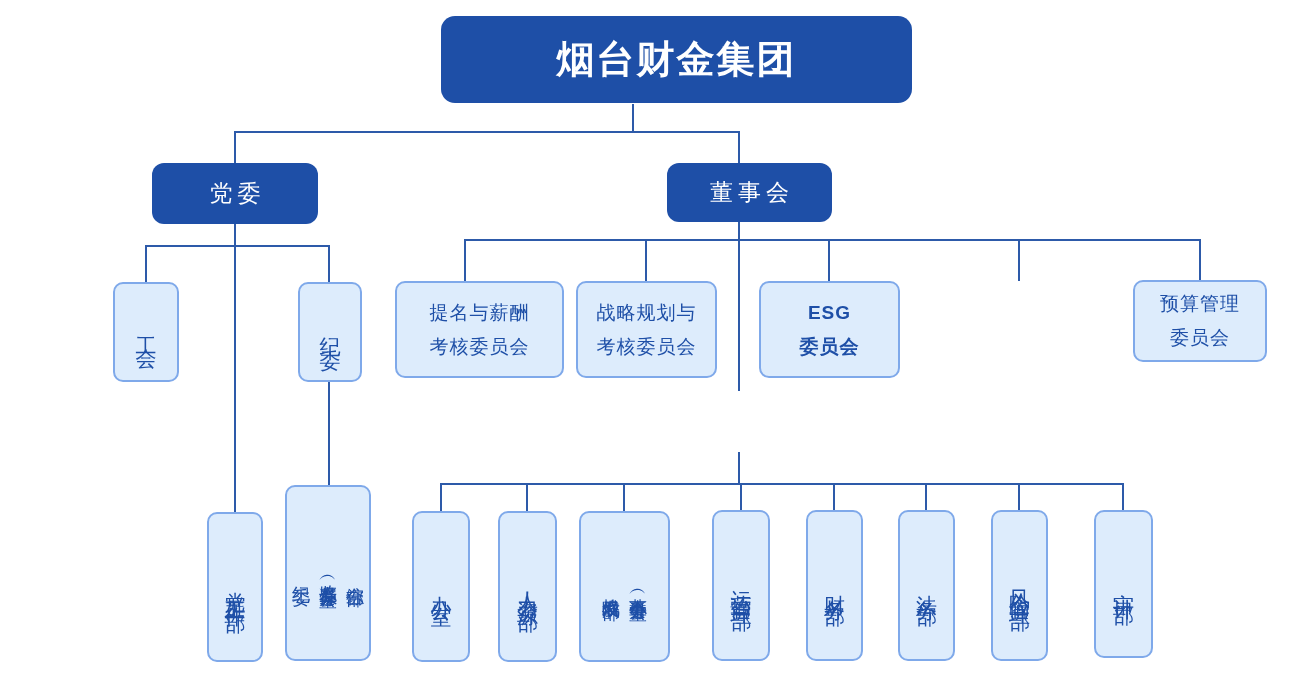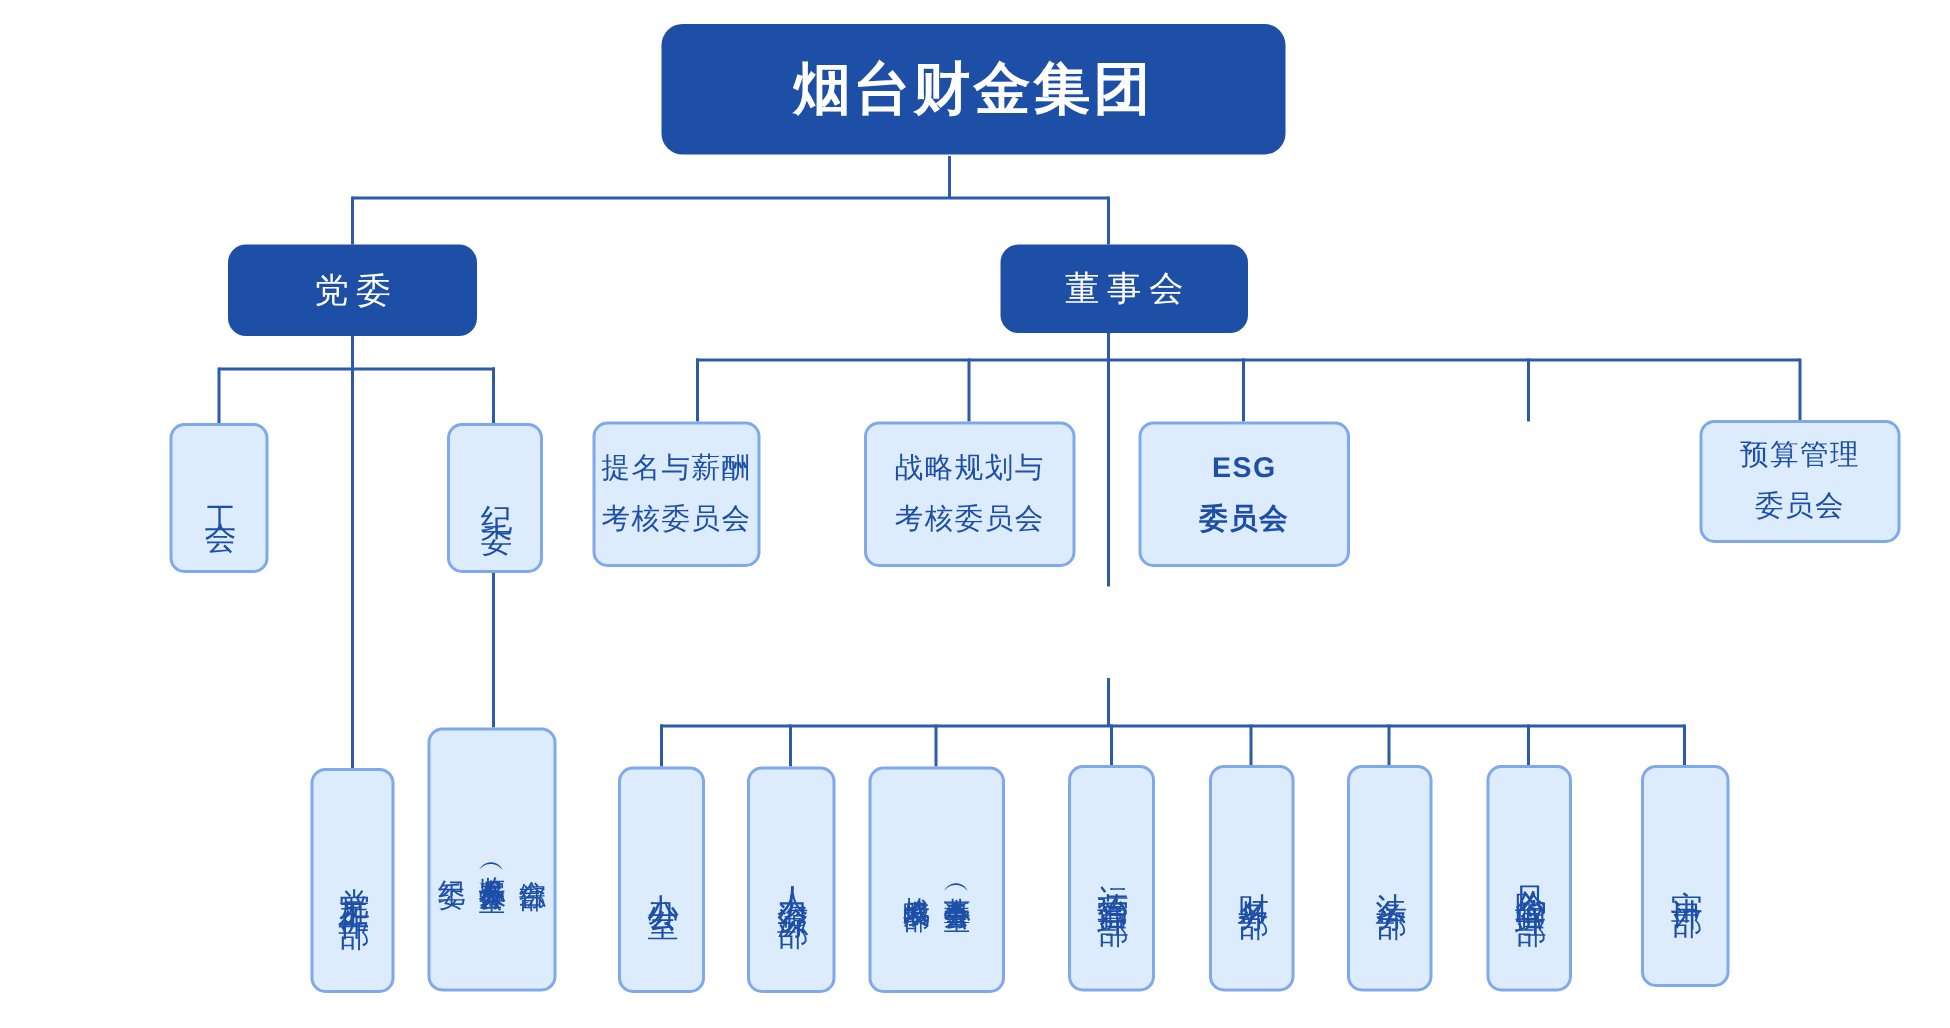--- a/index.html
+++ b/index.html
@@ -57,21 +57,21 @@
   <div class="hline" style="left:440px;top:483px;width:683px;"></div>
   <div class="vline" style="left:440px;top:483px;height:28px;"></div>
   <div class="vline" style="left:526px;top:483px;height:28px;"></div>
   <div class="vline" style="left:623px;top:483px;height:28px;"></div>
   <div class="vline" style="left:740px;top:483px;height:28px;"></div>
   <div class="vline" style="left:833px;top:483px;height:28px;"></div>
   <div class="vline" style="left:925px;top:483px;height:28px;"></div>
   <div class="vline" style="left:1018px;top:483px;height:28px;"></div>
   <div class="vline" style="left:1122px;top:483px;height:28px;"></div>
 
-  <div class="node dark title-node" style="left:441px;top:16px;width:416px;height:87px;">
+  <div class="node dark title-node" style="left:441px;top:16px;width:471px;height:87px;">
     <span>烟台财金集团</span>
   </div>
 
   <div class="node dark lvl2" style="left:667px;top:163px;width:165px;height:59px;">
     <span>董事会</span>
   </div>
   <div class="node dark lvl2" style="left:152px;top:163px;width:166px;height:61px;">
     <span>党委</span>
   </div>
 
@@ -83,21 +83,21 @@
   </div>
   <div class="node lite vert" style="left:207px;top:512px;width:56px;height:150px;">
     <span>党群工作部</span>
   </div>
   <div class="node lite vmulti" style="left:285px;top:485px;width:86px;height:176px;">
     <span>纪委</span>
     <span>（监察专员办公室）</span>
     <span>综合部</span>
   </div>
 
-  <div class="node lite committee" style="left:395px;top:281px;width:112px;height:97px;">
+  <div class="node lite committee" style="left:395px;top:281px;width:169px;height:97px;">
     <span>提名与薪酬</span>
     <span>考核委员会</span>
   </div>
   <div class="node lite committee" style="left:576px;top:281px;width:141px;height:97px;">
     <span>战略规划与</span>
     <span>考核委员会</span>
   </div>
   <div class="node lite committee" style="left:759px;top:281px;width:141px;height:97px;font-weight:bold;">
     <span>ESG</span>
     <span>委员会</span>

